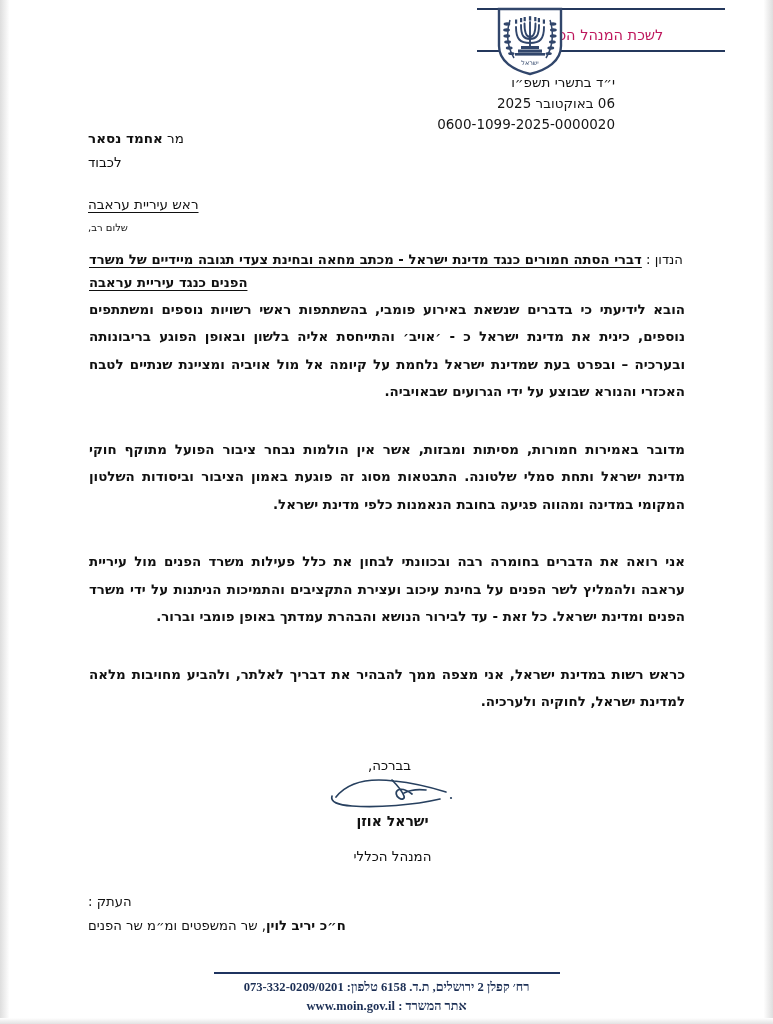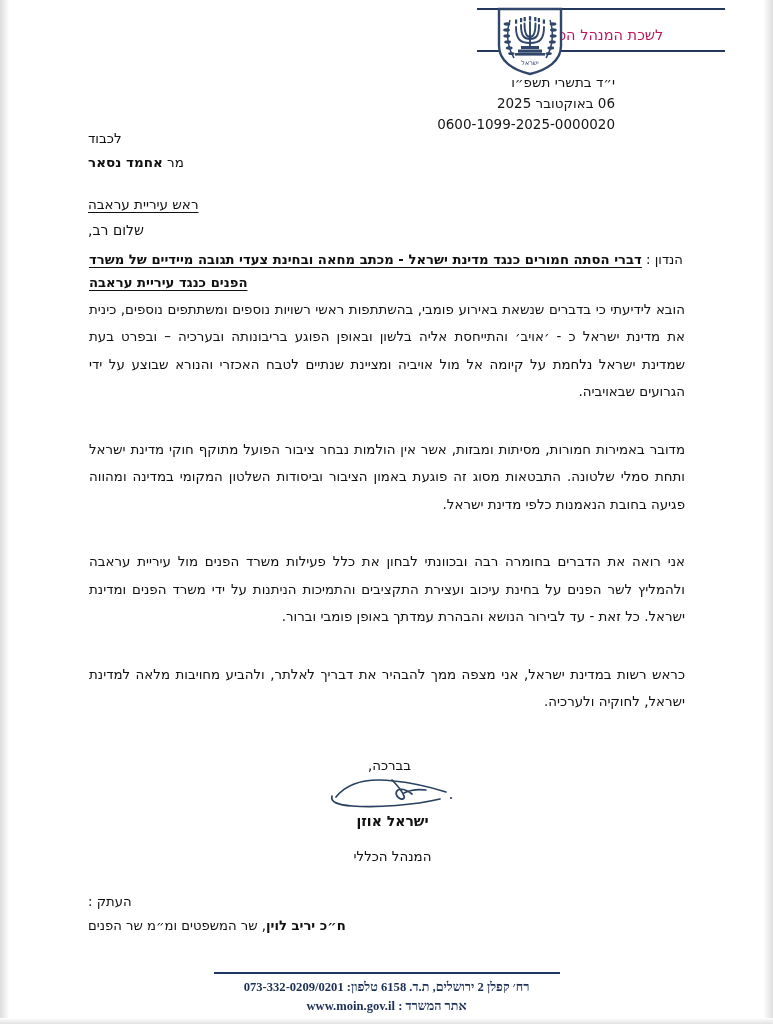--- a/index.html
+++ b/index.html
@@ -120,21 +120,21 @@
     text-underline-offset: 3px;
   }
 
   
   .greeting {
     position: absolute;
     top: 222px;
     left: 88px;
     width: 596px;
     text-align: left;
-    font-size: 14px;
+    font-size: 10px;
   }
   .subject {
     position: absolute;
     top: 248px;
     right: 88px;
     width: 596px;
     font-size: 13.2px;
     line-height: 1.75;
     text-align: left;
   }
@@ -144,20 +144,21 @@
     text-decoration: underline;
     text-underline-offset: 3px;
   }
 
   
   .body {
     position: absolute;
     top: 296px;
     right: 88px;
     width: 596px;
+    font-weight: bold;
   }
   .para {
     font-size: 13.4px;
     line-height: 2.05;
     text-align: justify;
     text-justify: inter-word;
     margin: 0 0 30px 0;
     color: #111;
   }
   .para:last-child { margin-bottom: 0; }
@@ -296,25 +297,25 @@
     </svg>
   </div>
 
   <div class="dateblock">
     <div>י״ד בתשרי תשפ״ו</div>
     <div>06 באוקטובר 2025</div>
     <div>0600-1099-2025-0000020</div>
   </div>
 
   <div class="recipient">
-    <div class="line">לכבוד</div>
     <div class="line">
       <span>מר</span>
       <b>אחמד נסאר</b>
     </div>
+    <div class="line">לכבוד</div>
     <div class="line role">ראש עיריית עראבה</div>
   </div>
 
   <div class="greeting">שלום רב,</div>
 
   <div class="subject">
     <span class="lead">הנדון :</span>
     <span class="txt">דברי הסתה חמורים כנגד מדינת ישראל - מכתב מחאה ובחינת צעדי תגובה מיידיים של משרד הפנים כנגד עיריית עראבה</span>
   </div>
 

